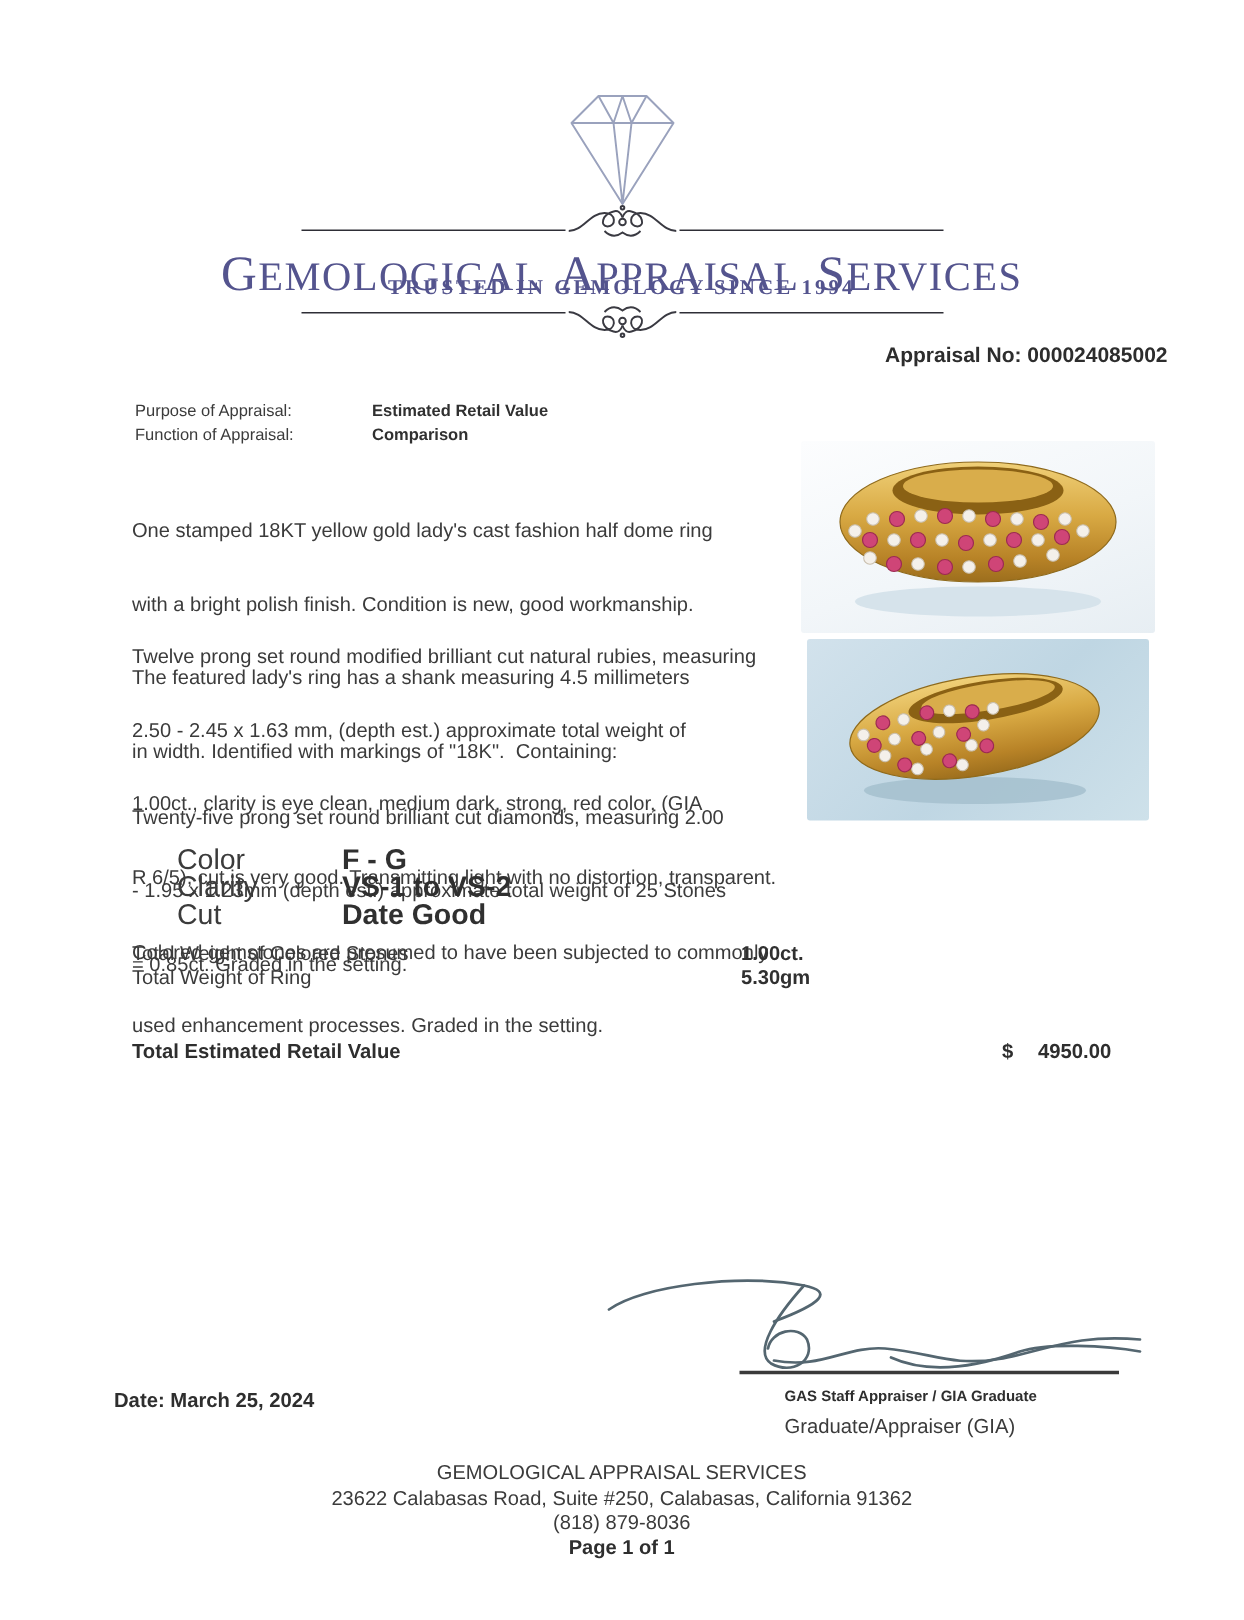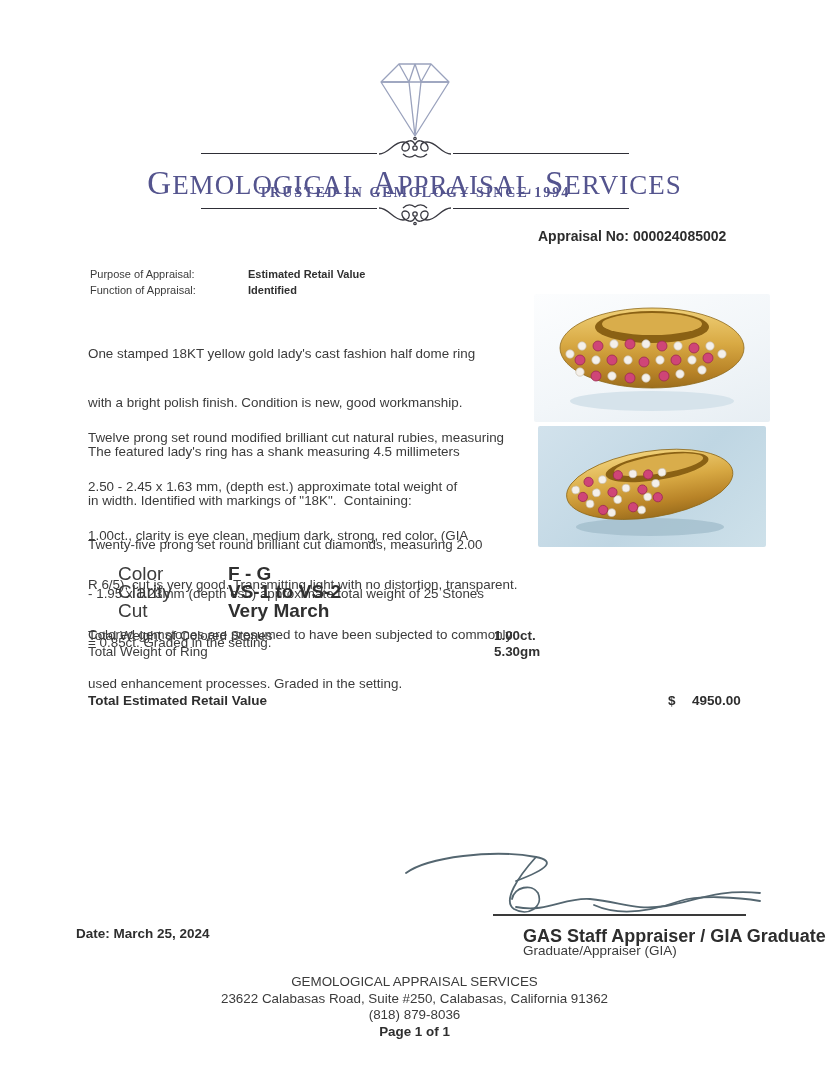--- a/index.html
+++ b/index.html
@@ -21,21 +21,21 @@
 
   .brand{left:0;top:148px;width:829px;text-align:center;
     font-family:"Liberation Serif", serif;font-weight:400;font-size:27px;line-height:34px;
     color:#54548e;letter-spacing:1px;}
   .brand .w{display:inline-block;margin:0 6px;}
   .brand .w::first-letter{font-size:33px;}
   .tagline{left:0;top:185px;width:829px;text-align:center;
     font-family:"Liberation Serif", serif;font-weight:600;font-size:14px;line-height:16px;
     color:#54548e;letter-spacing:2px;}
 
-  .appraisal-no{left:538px;top:228px;font-size:14px;font-weight:700;color:#2d2d2d;white-space:pre;}
+  .appraisal-no{left:590px;top:228px;font-size:14px;font-weight:700;color:#2d2d2d;white-space:pre;}
 
   
   .info-block{left:90px;top:266px;font-size:11px;line-height:16px;}
   .info-label{display:inline-block;width:158px;}
   .info-value{font-weight:700;color:#303030;}
 
   
   .para{left:88px;font-size:13.4px;line-height:16.4px;white-space:pre;color:#3b3b3b;}
   .p1{top:313px;} .p2{top:397px;} .p3{top:504px;}
 
@@ -56,21 +56,21 @@
   
   .photo{border-radius:2px;overflow:hidden;}
   .photo1{left:534px;top:294px;width:236px;height:128px;
     background:linear-gradient(160deg,#fcfdfe 0%,#f2f6f9 55%,#e7eef3 100%);}
   .photo2{left:538px;top:426px;width:228px;height:121px;
     background:linear-gradient(135deg,#d2e2ec 0%,#bfd6e3 55%,#cee1ea 100%);}
 
   
   .sig{left:398px;top:843px;width:372px;height:82px;}
   .date-line{left:76px;top:926px;font-size:13.5px;font-weight:700;color:#2e2e2e;}
-  .appr-title{left:523px;top:926px;font-size:18px;font-weight:700;color:#2e2e2e;}
+  .appr-title{left:523px;top:926px;font-size:10px;font-weight:700;color:#2e2e2e;}
   .appr-cred{left:523px;top:943px;font-size:13.5px;color:#3b3b3b;}
   .footer{left:0;top:974px;width:829px;text-align:center;font-size:13.4px;line-height:16.6px;color:#3b3b3b;}
   .footer .pg{font-weight:700;color:#2e2e2e;}
 </style>
 </head>
 <body>
 
 <div class="abs logo-diamond">
   <svg width="88" height="82" viewBox="0 0 88 82" fill="none" stroke="#9aa2bd" stroke-width="1.3" stroke-linejoin="round">
     <path d="M10 24 L28 6 H60 L78 24 L44 78 Z"></path>
@@ -110,21 +110,21 @@
   <span class="rule r"></span>
 </div>
 
 <div class="abs appraisal-no"><span>Appraisal No:</span> <span>000024085002</span></div>
 
 <div class="abs info-block">
   <div>
     <span class="info-label">Purpose of Appraisal:</span><span class="info-value">Estimated Retail Value</span>
   </div>
   <div>
-    <span class="info-label">Function of Appraisal:</span><span class="info-value">Identified</span>
+    <span class="info-label">Function of Appraisal:</span><span class="info-value">Comparison</span>
   </div>
 </div>
 
 <div class="abs para p1">
   <div>One stamped 18KT yellow gold lady's cast fashion half dome ring</div>
   <div>with a bright polish finish. Condition is new, good workmanship.</div>
   <div>The featured lady's ring has a shank measuring 4.5 millimeters</div>
   <div>in width. Identified with markings of "18K".  Containing:</div>
 </div>
 
@@ -232,21 +232,21 @@
           <circle cx="92" cy="78" r="4.6"></circle>
           <circle cx="118" cy="72" r="4.6"></circle>
       </g>
     </g>
   </svg>
 </div>
 
 <div class="abs grading">
   <div><span class="glabel">Color</span><span class="gvalue">F - G</span></div>
   <div><span class="glabel">Clarity</span><span class="gvalue">VS-1 to VS-2</span></div>
-  <div><span class="glabel">Cut</span><span class="gvalue">Very March</span></div>
+  <div><span class="glabel">Cut</span><span class="gvalue">Date Good</span></div>
 </div>
 
 <div class="abs totals">
   <div class="trow"><span>Total Weight of Colored Stones</span><span class="tvalue">1.00ct.</span></div>
   <div class="trow"><span>Total Weight of Ring</span><span class="tvalue">5.30gm</span></div>
 </div>
 
 <div class="valuation">
   <span>Total Estimated Retail Value</span>
   <span class="cur">$</span>

